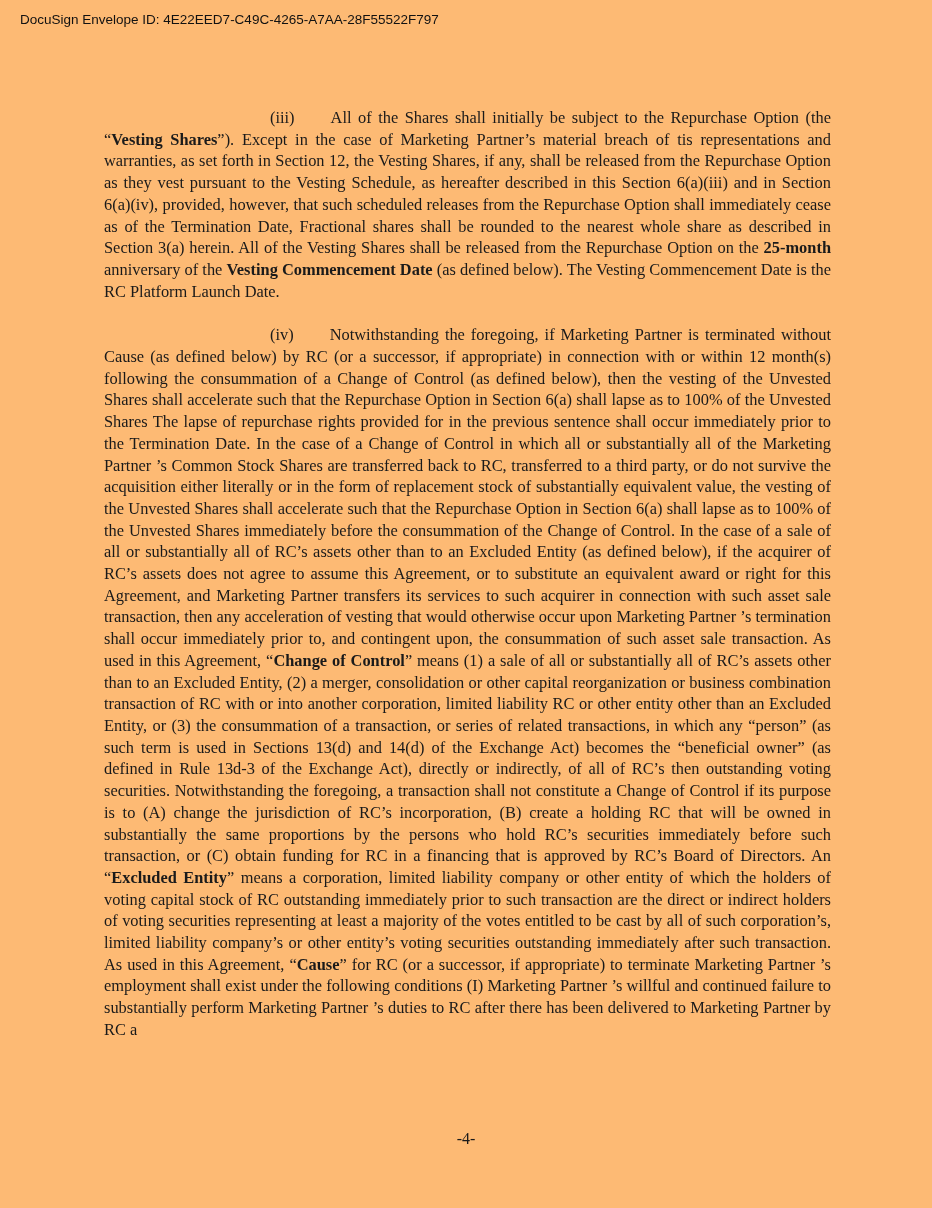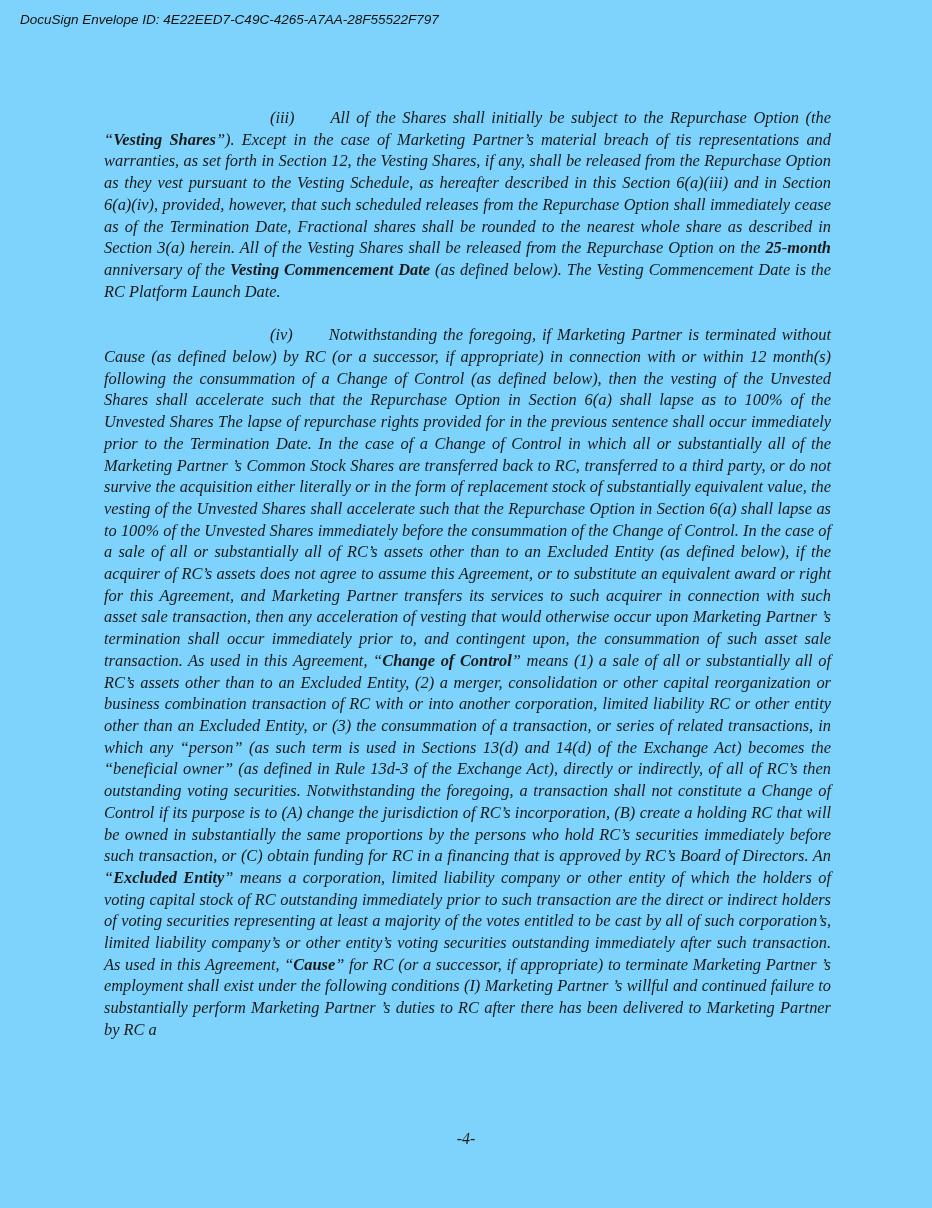--- a/index.html
+++ b/index.html
@@ -6,22 +6,21 @@
   body {
     width: 932px; height: 1208px;
     background: #ffffff;
     position: relative;
     font-family: "Liberation Serif", serif;
     color: #1a1a1a;
     overflow: hidden;
   }
   .page {
     position: absolute; inset: 0;
-    background: #7dd3fc;
-    font-style: italic;
+    background: #fdba74;
   }
   .ds-header {
     position: absolute;
     left: 20px; top: 12px;
     font-family: "Liberation Sans", sans-serif;
     font-size: 13.5px;
     color: #111111;
     white-space: nowrap;
   }
   .doc-body {

